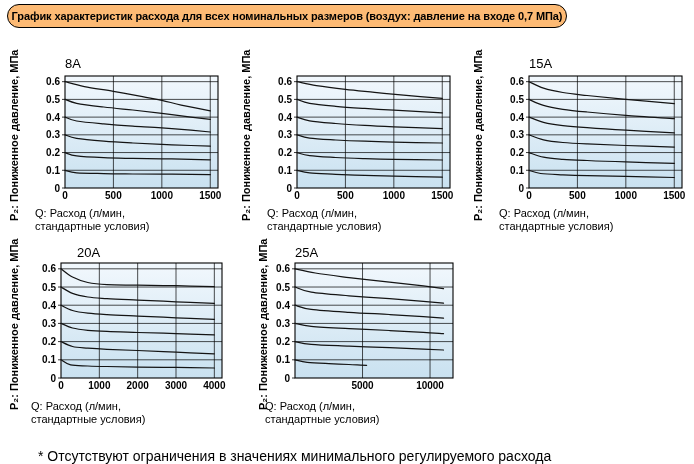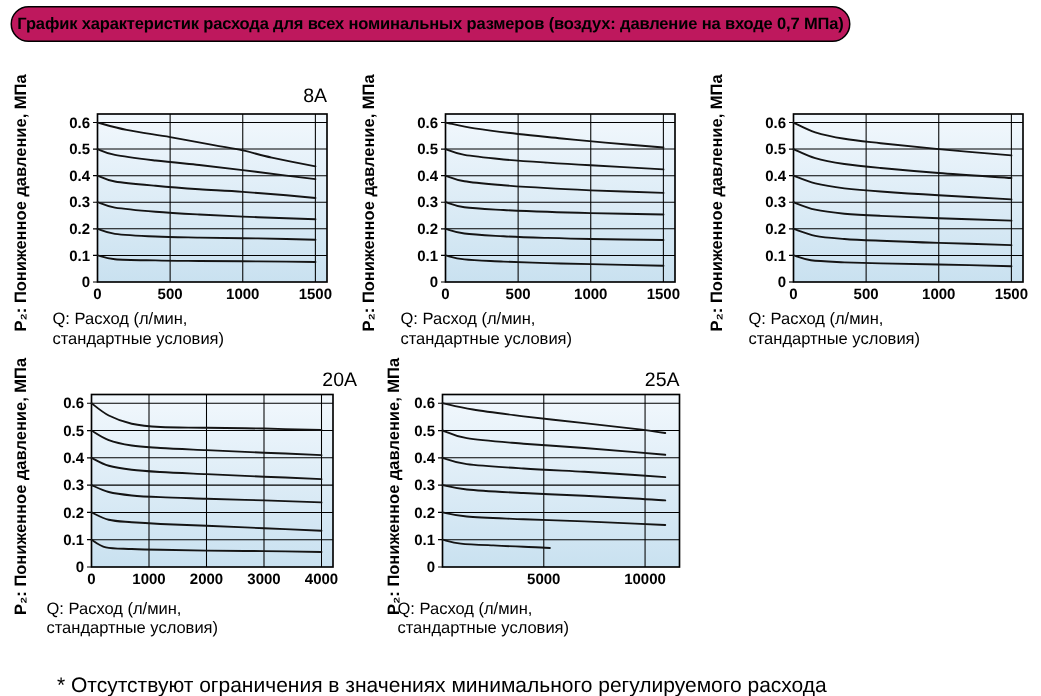--- a/index.html
+++ b/index.html
@@ -10,41 +10,41 @@
           display:flex;align-items:center;justify-content:center;
           font-weight:bold;font-size:11px;letter-spacing:-0.1px;white-space:nowrap;}
   .cg{position:absolute;width:250px;height:200px;}
   .g0{left:2px;top:45px}.g1{left:234px;top:45px}.g2{left:466px;top:45px}
   .g3{left:2px;top:240px}.g4{left:240px;top:240px}
   .ylab{position:absolute;transform:rotate(-90deg);transform-origin:0 0;
         white-space:nowrap;font-weight:bold;font-size:11px;left:6px;}
   .r1 .ylab{top:176px}
   .r2 .ylab{top:170px}
   .g4 .ylab{left:17px}
-  .ctitle{position:absolute;text-align:right;font-size:13px;}
+  .ctitle{position:absolute;text-align:left;font-size:13px;}
   .r1 .ctitle{top:11px;left:63px;width:153px}
   .g3 .ctitle{top:5px;left:75px;width:161px}
   .g4 .ctitle{top:5px;left:55px;width:158px}
   svg.plot{position:absolute;display:block;}
   .r1 svg.plot{left:33px;top:29px}
   .g3 svg.plot{left:29px;top:21px}
   .g4 svg.plot{left:25px;top:21px}
   .xlab{position:absolute;text-align:left;font-weight:normal;font-size:11px;line-height:13px;}
   .r1 .xlab{top:162px;left:33px;width:213px}
   .g3 .xlab{top:160px;left:29px;width:221px}
   .g4 .xlab{top:160px;left:25px;width:218px}
   .footnote{position:absolute;left:38px;top:448px;font-size:14px;}
   svg text{font-size:10px;font-weight:bold;fill:#000;font-family:"Liberation Sans","DejaVu Sans",sans-serif;}
 </style>
 </head>
 <body>
 
 <div class="page">
 
-  <div class="banner" style="background: #be185d; text-align: right;">
+  <div class="banner" style="background: #fdba74; text-align: right;">
     <span>График характеристик расхода для всех номинальных размеров (воздух: давление на входе 0,7 МПа)</span>
   </div>
 
   <div class="cg r1 g0">
     <div class="ylab">P₂: Пониженное давление, МПа</div>
     <div class="ctitle">8A</div>
     <svg class="plot" width="187" height="128" viewBox="0 0 187 128">
         <rect x="30" y="2" width="153" height="112" fill="url(#plotgrad)"></rect>
         <g>
           <line x1="27" y1="114" x2="30" y2="114" stroke="#000000" stroke-width="0.8"></line>
@@ -147,20 +147,21 @@
         </g>
       </svg>
     <div class="xlab">
       <div>Q: Расход (л/мин,</div>
       <div>стандартные условия)</div>
     </div>
   </div>
 
   <div class="cg r1 g2">
     <div class="ylab">P₂: Пониженное давление, МПа</div>
+    <div class="ctitle">15A</div>
     <svg class="plot" width="187" height="128" viewBox="0 0 187 128">
         <rect x="30" y="2" width="153" height="112" fill="url(#plotgrad)"></rect>
         <g>
           <line x1="27" y1="114" x2="30" y2="114" stroke="#000000" stroke-width="0.8"></line>
           <line x1="27" y1="96.27848101265823" x2="30" y2="96.27848101265823" stroke="#000000" stroke-width="0.8"></line>
           <line x1="30" y1="96.27848101265823" x2="183" y2="96.27848101265823" stroke="#000000" stroke-width="0.7"></line>
           <line x1="27" y1="78.55696202531645" x2="30" y2="78.55696202531645" stroke="#000000" stroke-width="0.8"></line>
           <line x1="30" y1="78.55696202531645" x2="183" y2="78.55696202531645" stroke="#000000" stroke-width="0.7"></line>
           <line x1="27" y1="60.835443037974684" x2="30" y2="60.835443037974684" stroke="#000000" stroke-width="0.8"></line>
           <line x1="30" y1="60.835443037974684" x2="183" y2="60.835443037974684" stroke="#000000" stroke-width="0.7"></line>

